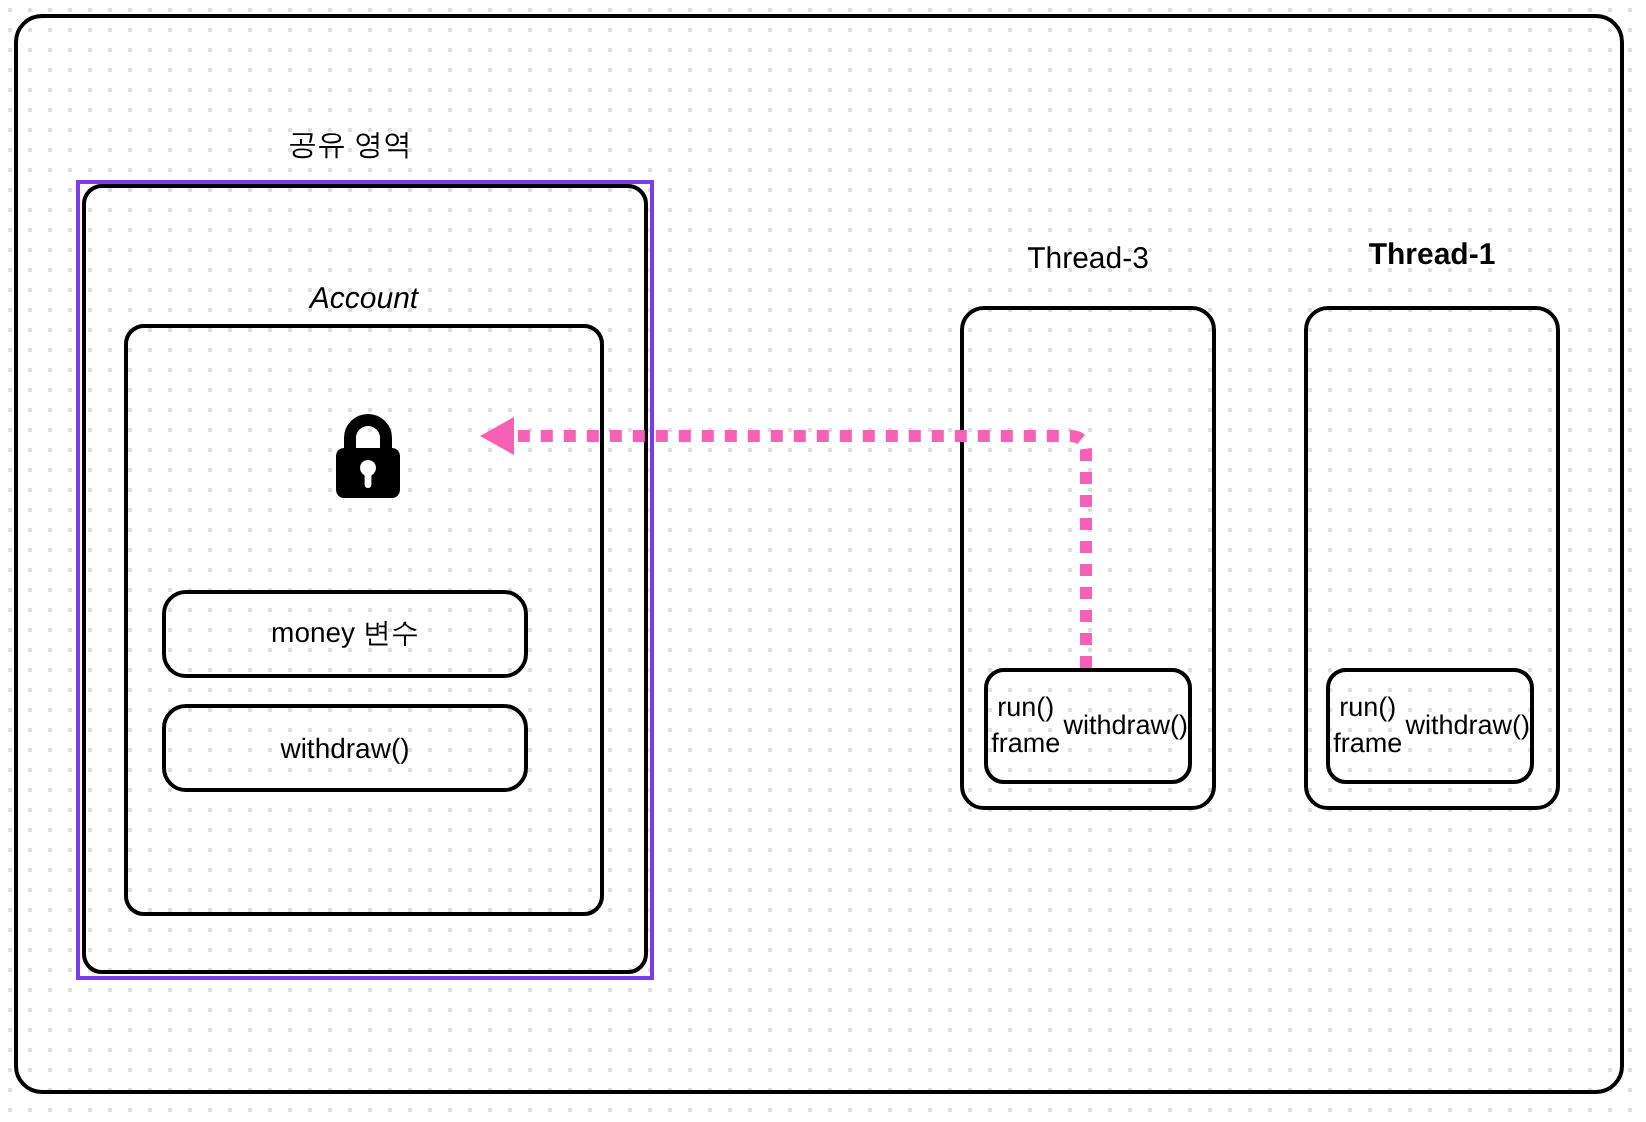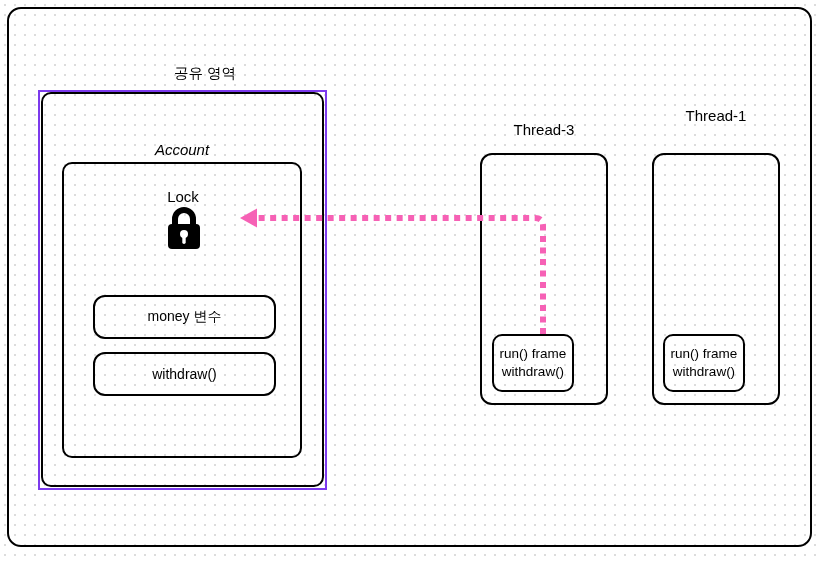--- a/index.html
+++ b/index.html
@@ -52,21 +52,21 @@
   }
   .account-box {
     position: absolute;
     left: 62px; top: 162px;
     width: 240px; height: 296px;
     border: 2px solid var(--line);
     border-radius: 10px;
   }
   .member-box {
     position: absolute;
-    left: 93px;
+    left: 81px;
     width: 183px; height: 44px;
     border: 2px solid var(--line);
     border-radius: 12px;
     display: flex;
     align-items: center;
     justify-content: center;
     font-size: 14px;
   }
   .member-money    { top: 295px; }
   .member-withdraw { top: 352px; }
@@ -76,39 +76,39 @@
     top: 153px;
     width: 128px; height: 252px;
     border: 2px solid var(--line);
     border-radius: 12px;
   }
   .thread-0-box { left: 480px; }
   .thread-1-box { left: 652px; }
   .run-frame {
     position: absolute;
     top: 334px;
-    width: 82px; height: 58px;
+    width: 104px; height: 58px;
     border: 2px solid var(--line);
     border-radius: 10px;
     display: flex;
-    flex-direction: column;
+    flex-direction: row;
     align-items: center;
     justify-content: center;
     font-size: 13.5px;
     line-height: 18px;
     text-align: center;
     background: transparent;
   }
   .run-frame-0 { left: 492px; }
   .run-frame-1 { left: 663px; }
-  .shared-area-label { left: 130px; width: 150px; top: 64px; font-size: 14.5px; }
+  .shared-area-label { left: 100px; width: 150px; top: 64px; font-size: 14.5px; }
   .account-label     { left: 62px;  width: 240px; top: 141px; font-style: italic; }
   .lock-label        { left: 113px; width: 140px; top: 188px; }
   .thread-0-label    { left: 480px; width: 128px; top: 121px; }
-  .thread-1-label    { left: 652px; width: 128px; top: 107px; }
+  .thread-1-label    { left: 652px; width: 128px; top: 119px; font-weight: bold; }
   .lock-icon-wrap {
     position: absolute;
     left: 166px; top: 204px;
     width: 36px; height: 46px;
   }
   .arrow-overlay {
     position: absolute;
     left: 0; top: 0;
     width: 823px; height: 561px;
     pointer-events: none;
@@ -128,21 +128,20 @@
 
   <div class="outer-border"></div>
 
   <div class="label shared-area-label">공유 영역</div>
   <div class="shared-area-highlight"></div>
   <div class="shared-area-box"></div>
 
   <div class="label account-label">Account</div>
   <div class="account-box"></div>
 
-  <div class="label lock-label">Lock</div>
   <div class="lock-icon-wrap">
     <svg width="36" height="46" viewBox="0 0 36 46" aria-hidden="true">
       <path d="M9 23 v-8 a9 9 0 0 1 18 0 v8" stroke="#000" stroke-width="6" fill="none"></path>
       <rect x="2" y="20" width="32" height="25" rx="4" fill="#000"></rect>
       <circle cx="18" cy="30" r="4" fill="#fff"></circle>
       <rect x="16.3" y="31.5" width="3.4" height="8.5" rx="1.7" fill="#fff"></rect>
     </svg>
   </div>
 
   <div class="member-box member-money">

